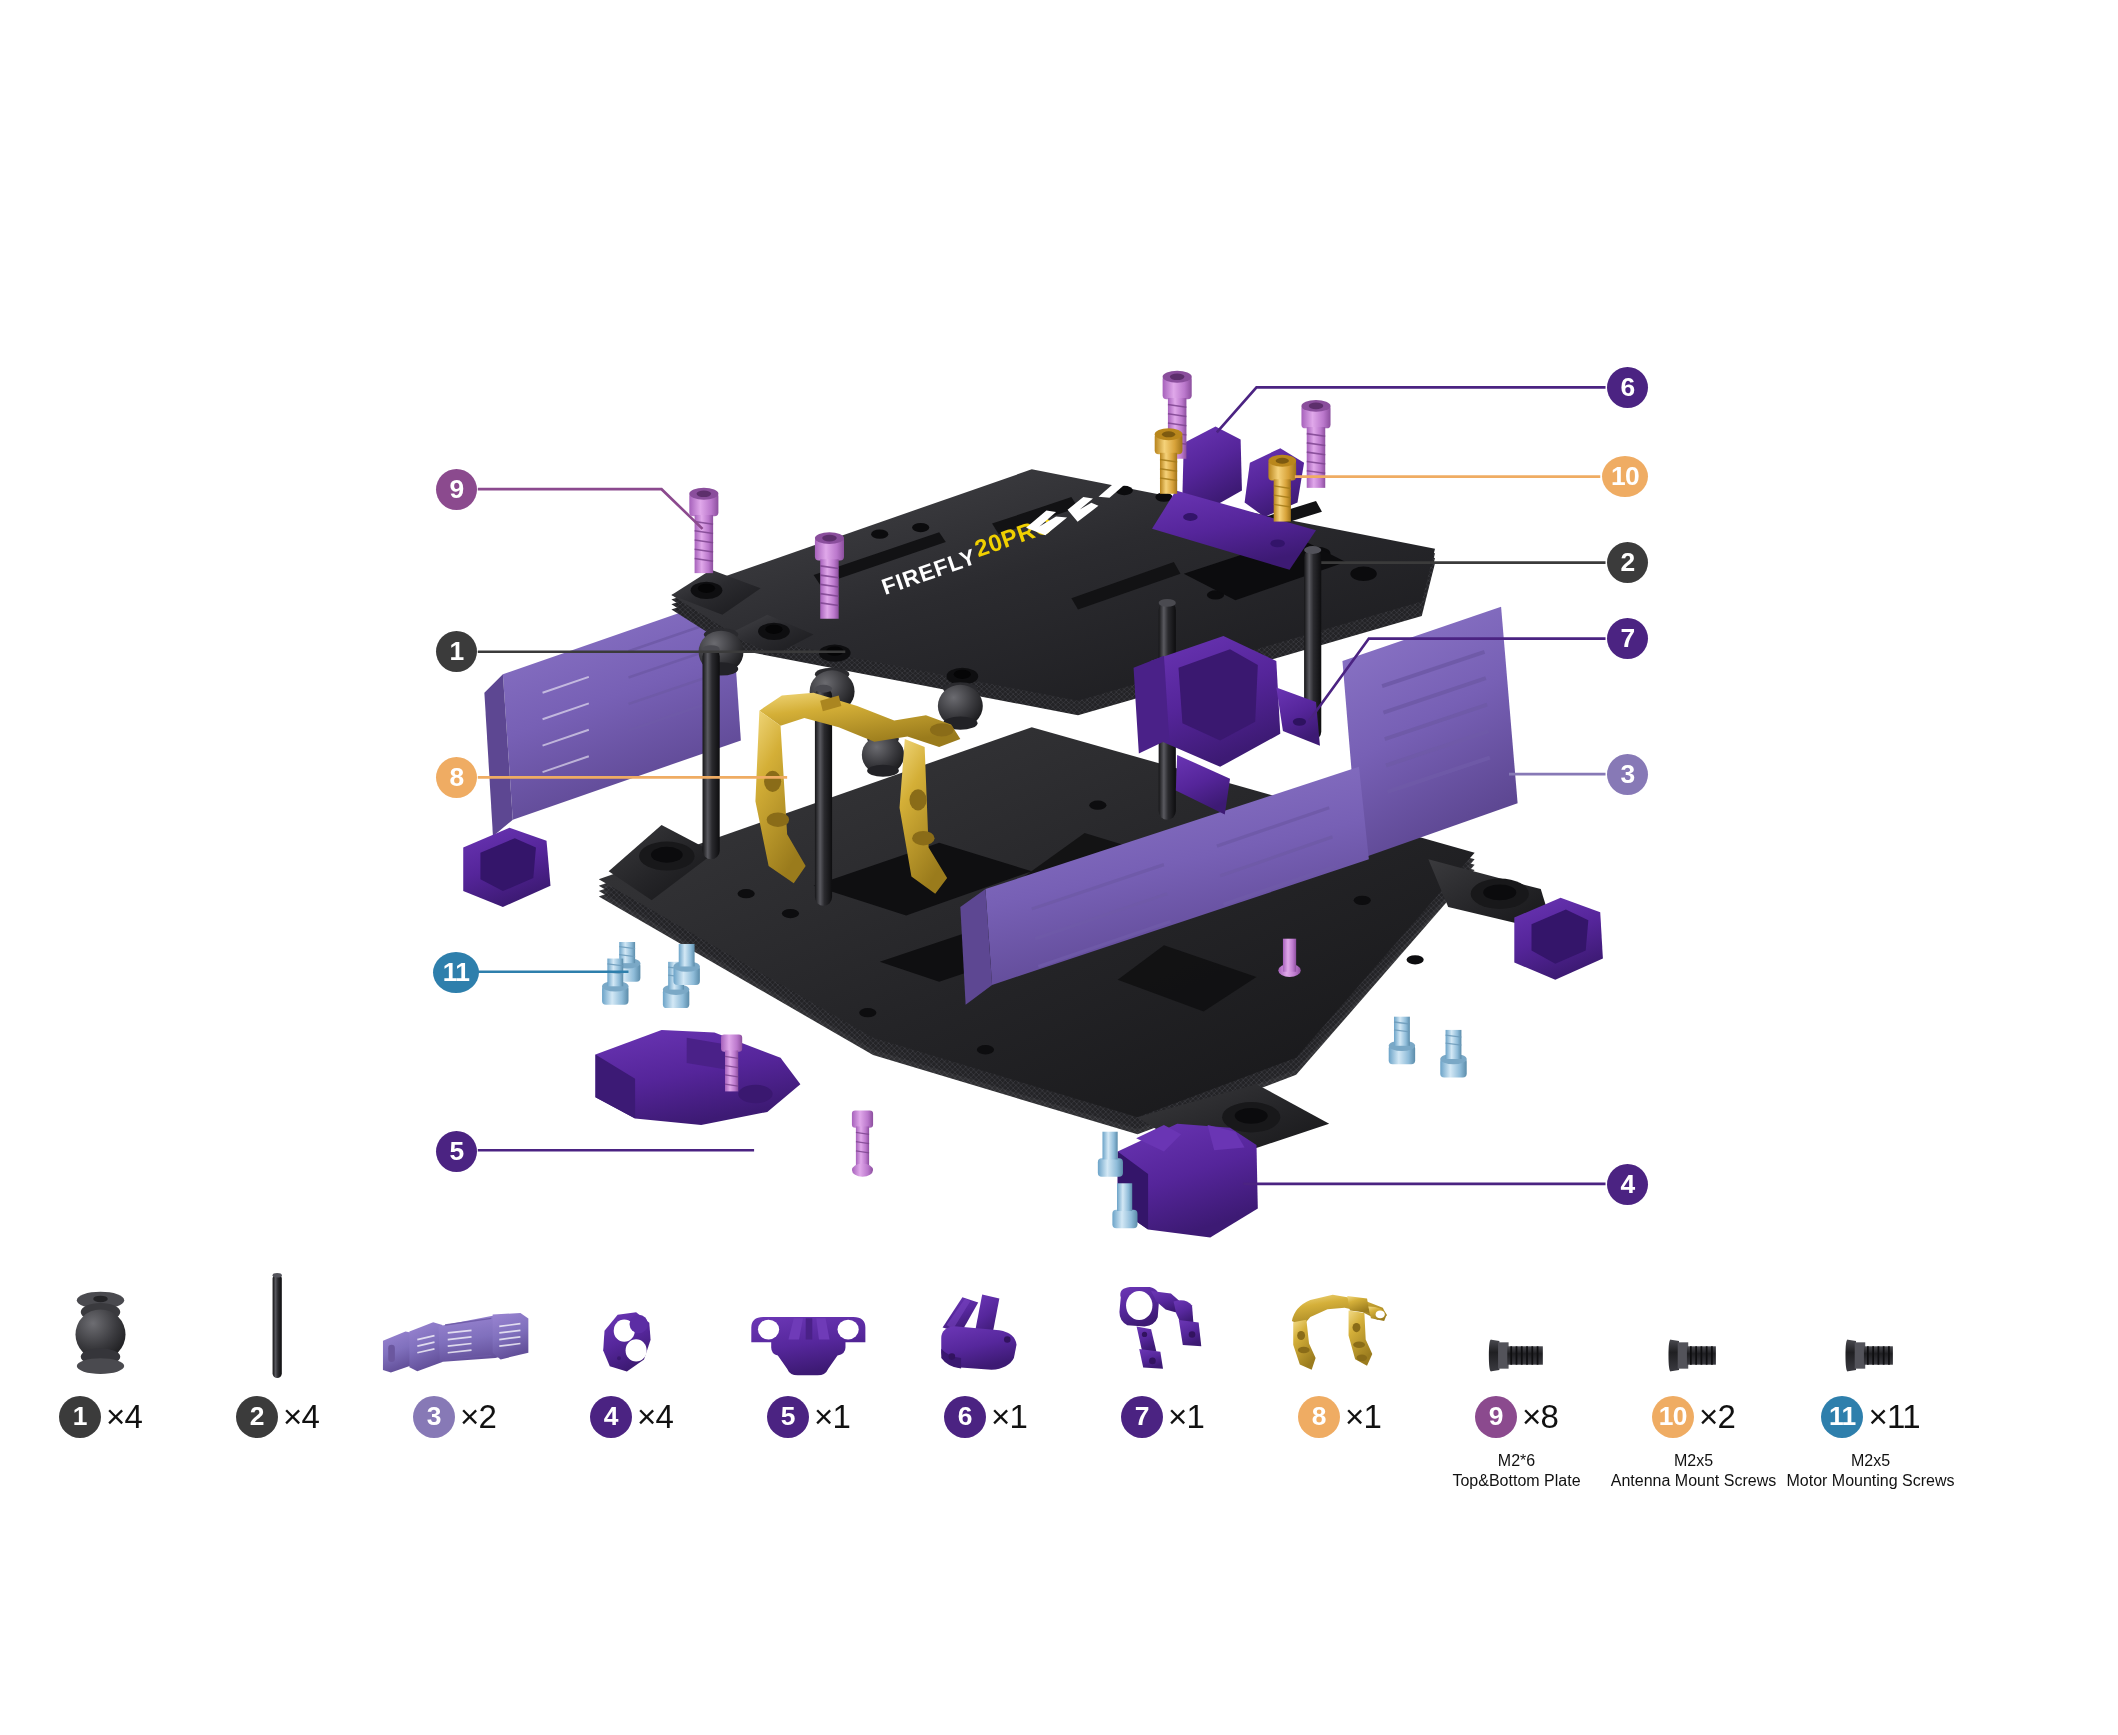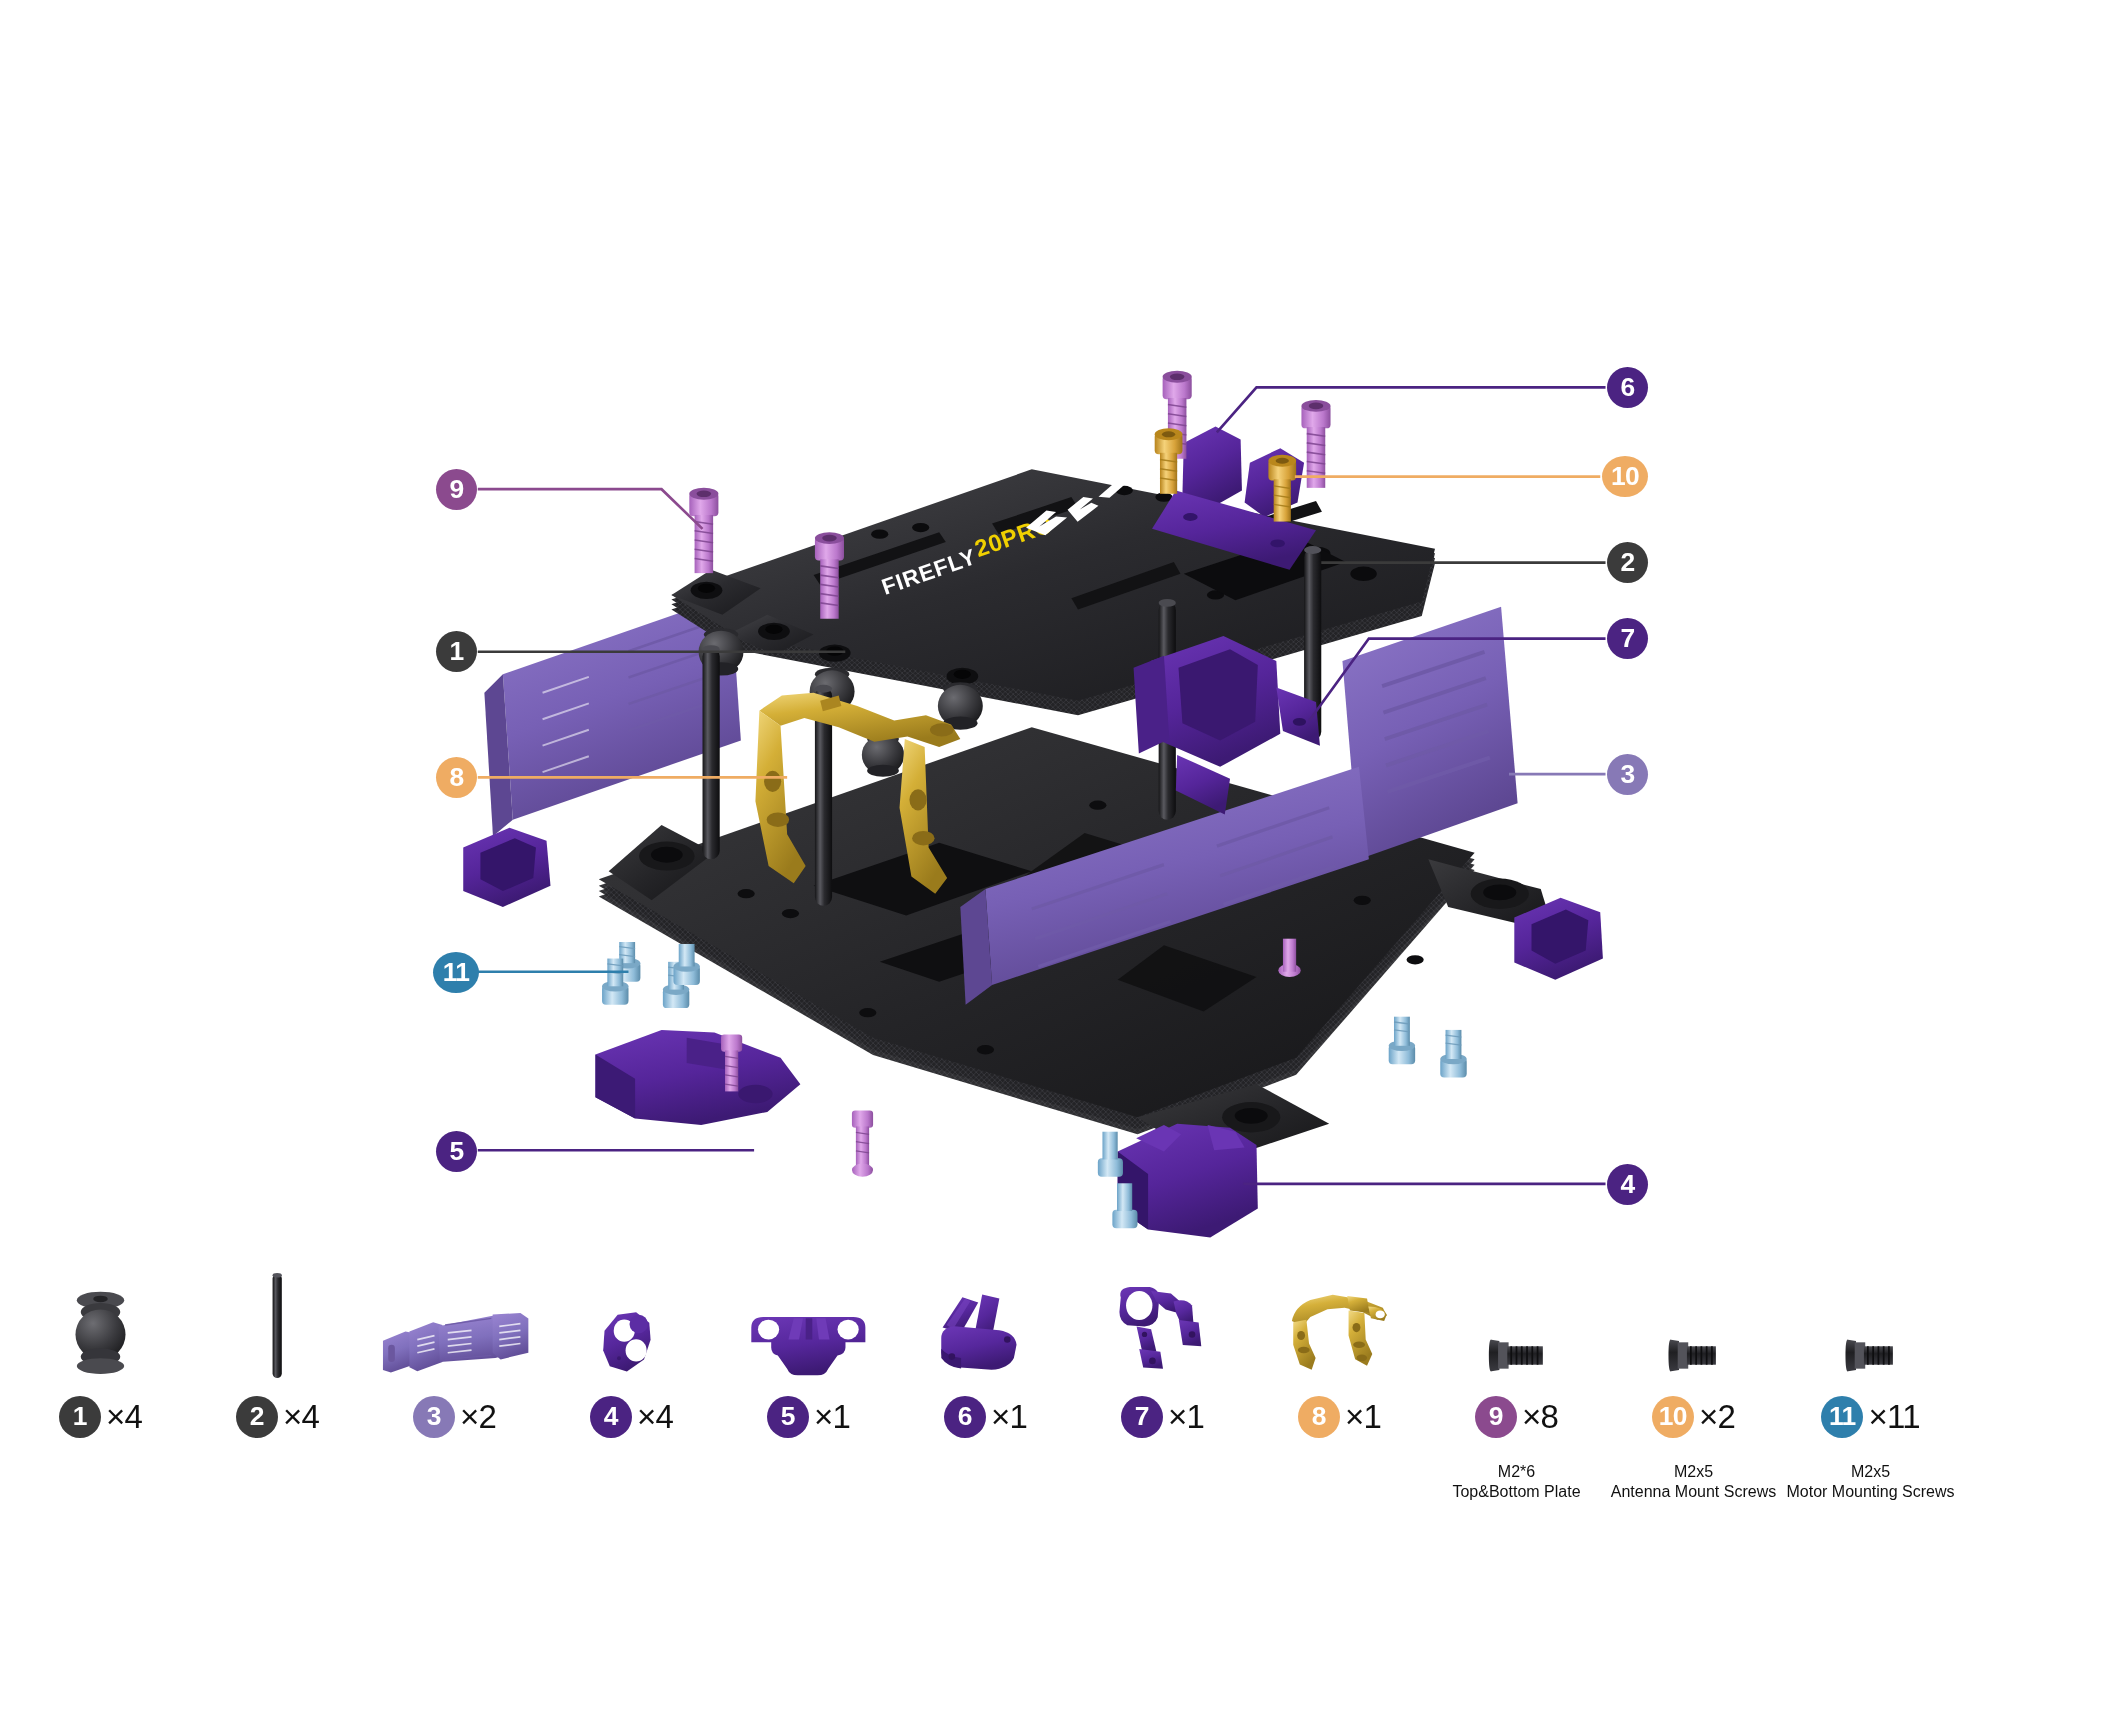--- a/index.html
+++ b/index.html
@@ -42,21 +42,21 @@
     display:flex; align-items:flex-end; justify-content:center;
     padding-bottom:4px;
   }
   .legend-art svg { display:block; }
   .legend-row { display:flex; align-items:center; justify-content:center; gap:5.3px; height:61px; }
   .legend-row .badge { width:42px; height:42px; }
   .qty { font-size:33px; color:#111; font-weight:400; letter-spacing:-0.7px;
          font-family:"Liberation Sans", sans-serif; }
   .legend-caption {
     text-align:center; font-size:16px; line-height:1.28; color:#111;
-    margin-top:15px; white-space:pre-line; font-family:"Liberation Sans", sans-serif;
+    margin-top:4px; white-space:pre-line; font-family:"Liberation Sans", sans-serif;
   }
 </style>
 </head>
 <body>
 
 <div id="stage">
 
   <div id="assembly">
     <svg width="2119" height="1256" viewBox="0 0 3204 1900">
       <defs>

